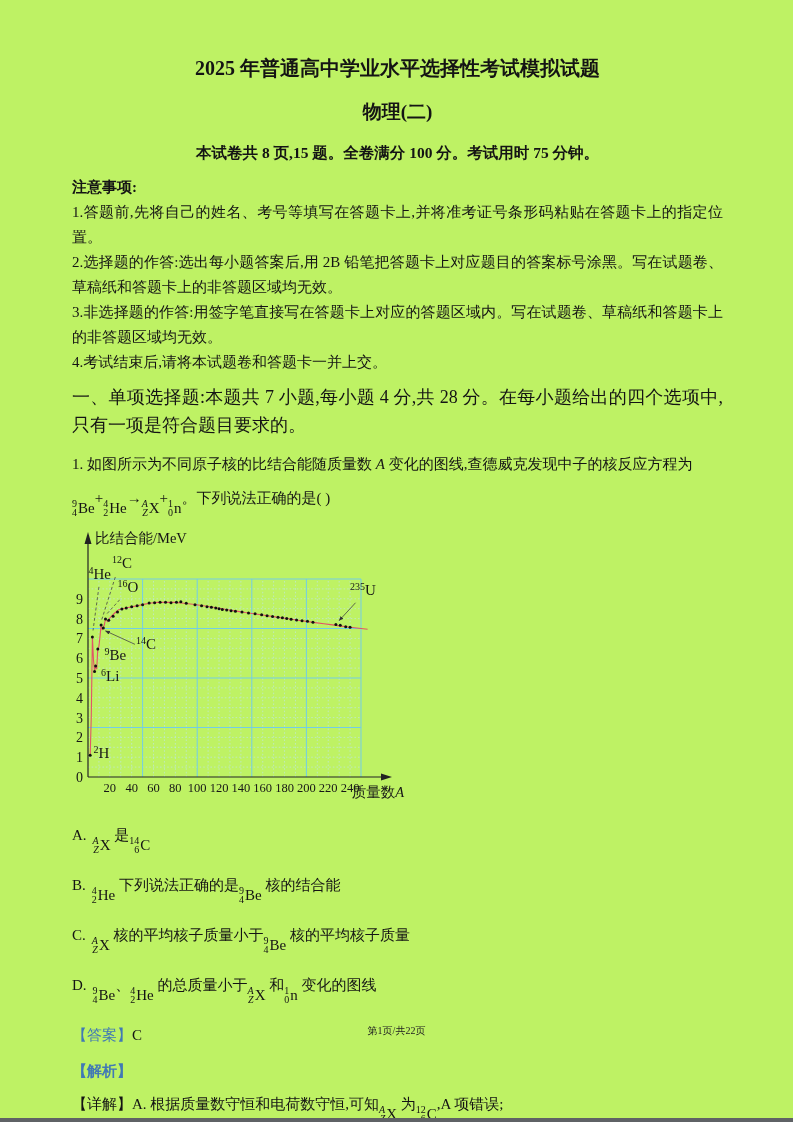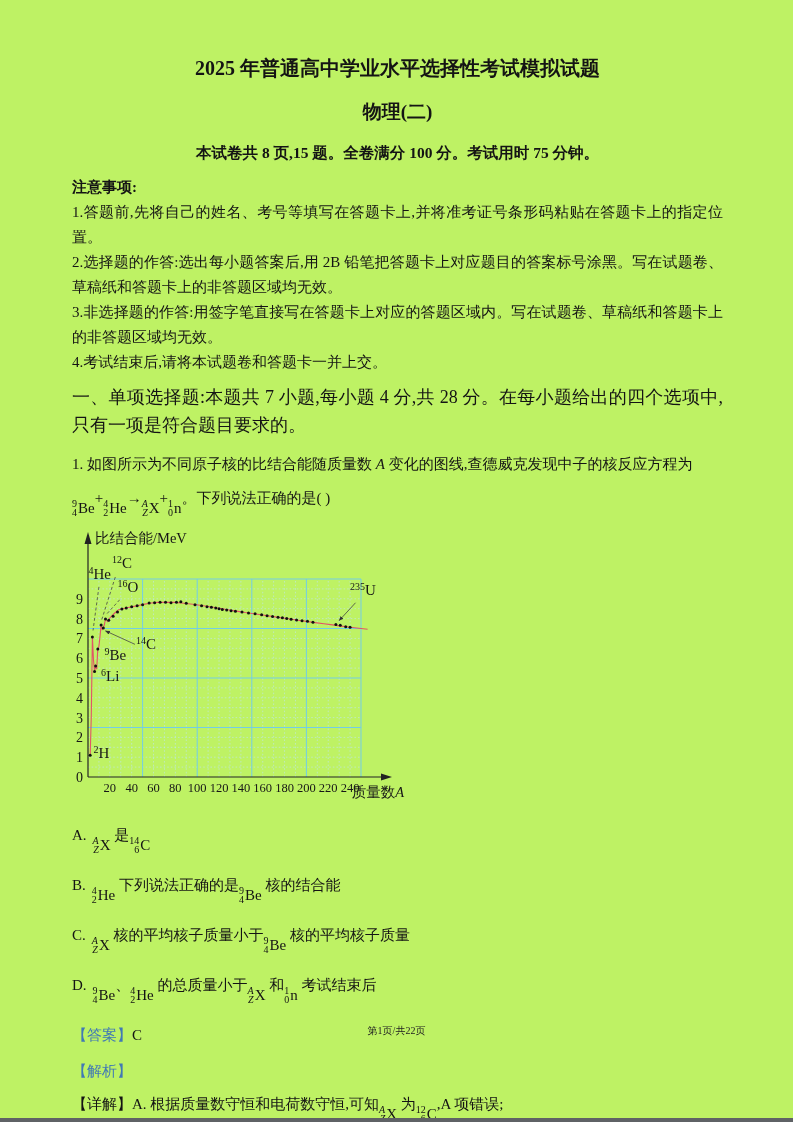--- a/index.html
+++ b/index.html
@@ -13,21 +13,21 @@
   .notice{font-size:15px;line-height:25px;margin:0;text-align:justify;}
   .bold{font-weight:normal;}
   .section-head{font-size:18px;line-height:28px;font-weight:normal;margin:8px 0 0;text-align:justify;}
   .stem{font-size:15px;line-height:26px;margin:12px 0 0;text-align:justify;}
   .equation{font-size:15px;line-height:26px;margin:8px 0 0;}
   .figure{margin:6px 0 12px -18px;}
   .figure svg{display:block;}
   .option{font-size:15px;line-height:24px;margin:0 0 16px;}
   .opt-label{margin-right:6px;}
   .answer-line{font-size:15px;line-height:24px;margin:14px 0 12px;}
-  .analysis-line{font-size:15px;line-height:24px;margin:9px 0 0;}
+  .analysis-line{font-size:15px;line-height:24px;margin:9px 0 0;font-weight:bold;}
   .detail-line{font-size:15px;line-height:24px;margin:9px 0 0;}
   .blue{color:#4179b5;}
   .var{font-style:italic;}
   .nuc{display:inline-flex;align-items:center;vertical-align:-4px;}
   .nuc .ss{display:inline-flex;flex-direction:column;align-items:flex-end;
            font-size:10px;line-height:9px;margin-right:1px;}
   .nuc .sym{font-size:inherit;}
   .footer{position:absolute;top:1024px;left:0;width:100%;text-align:center;font-size:10px;color:#222;}
   .page-edge{position:absolute;left:0;right:0;bottom:0;height:4px;background:#5f6265;}
   svg text{font-family:"Liberation Serif","DejaVu Serif",serif;fill:#161616;}
@@ -283,21 +283,21 @@
               <span>A</span>
               <span>Z</span>
             </span>
             <span class="sym">X</span>
           </span><span> 和</span><span class="nuc">
             <span class="ss">
               <span>1</span>
               <span>0</span>
             </span>
             <span class="sym">n</span>
-          </span><span> 考试结束后</span></span></p>
+          </span><span> 变化的图线</span></span></p>
 
     <p class="answer-line"><span class="blue">【答案】</span><span>C</span></p>
     <p class="analysis-line blue">【解析】</p>
     <p class="detail-line"><span>【详解】</span><span><span>A. 根据质量数守恒和电荷数守恒,可知</span><span class="nuc">
             <span class="ss var">
               <span>A</span>
               <span>Z</span>
             </span>
             <span class="sym">X</span>
           </span><span> 为</span><span class="nuc">

